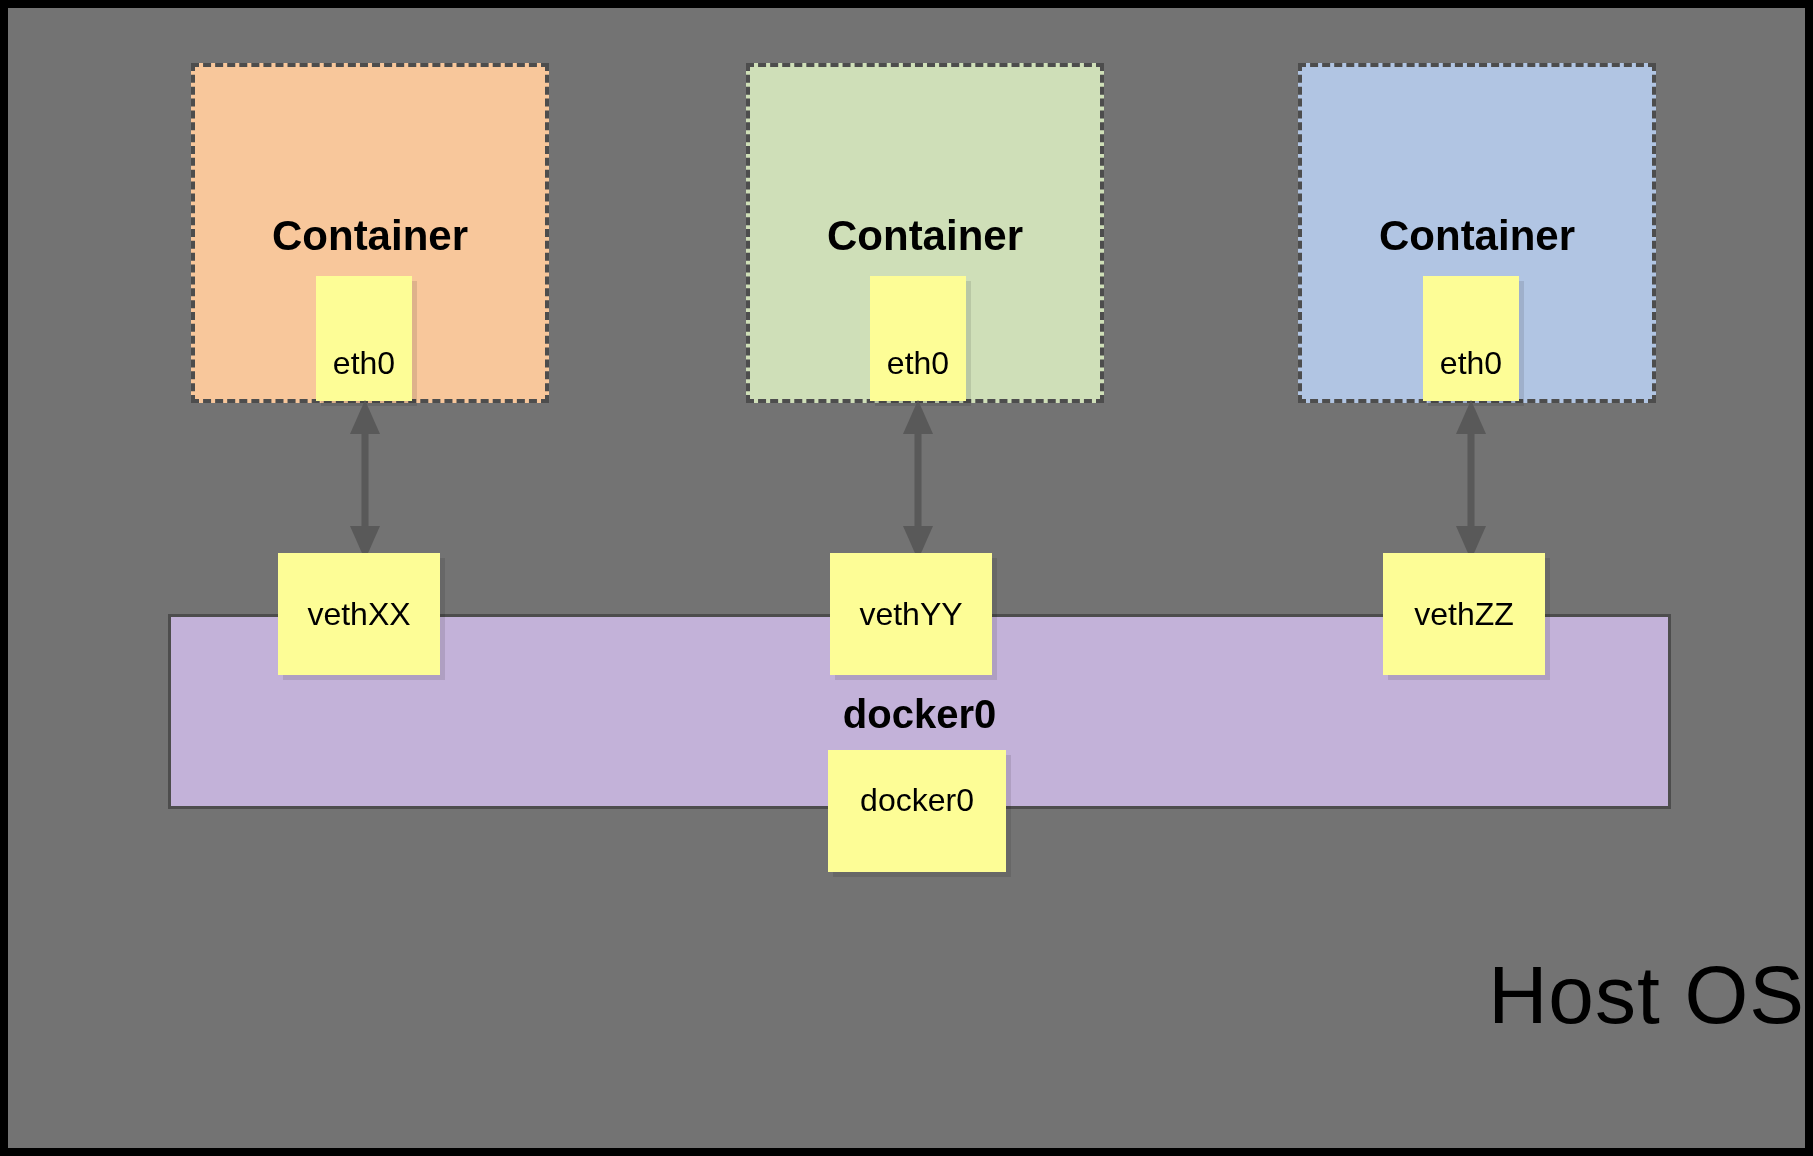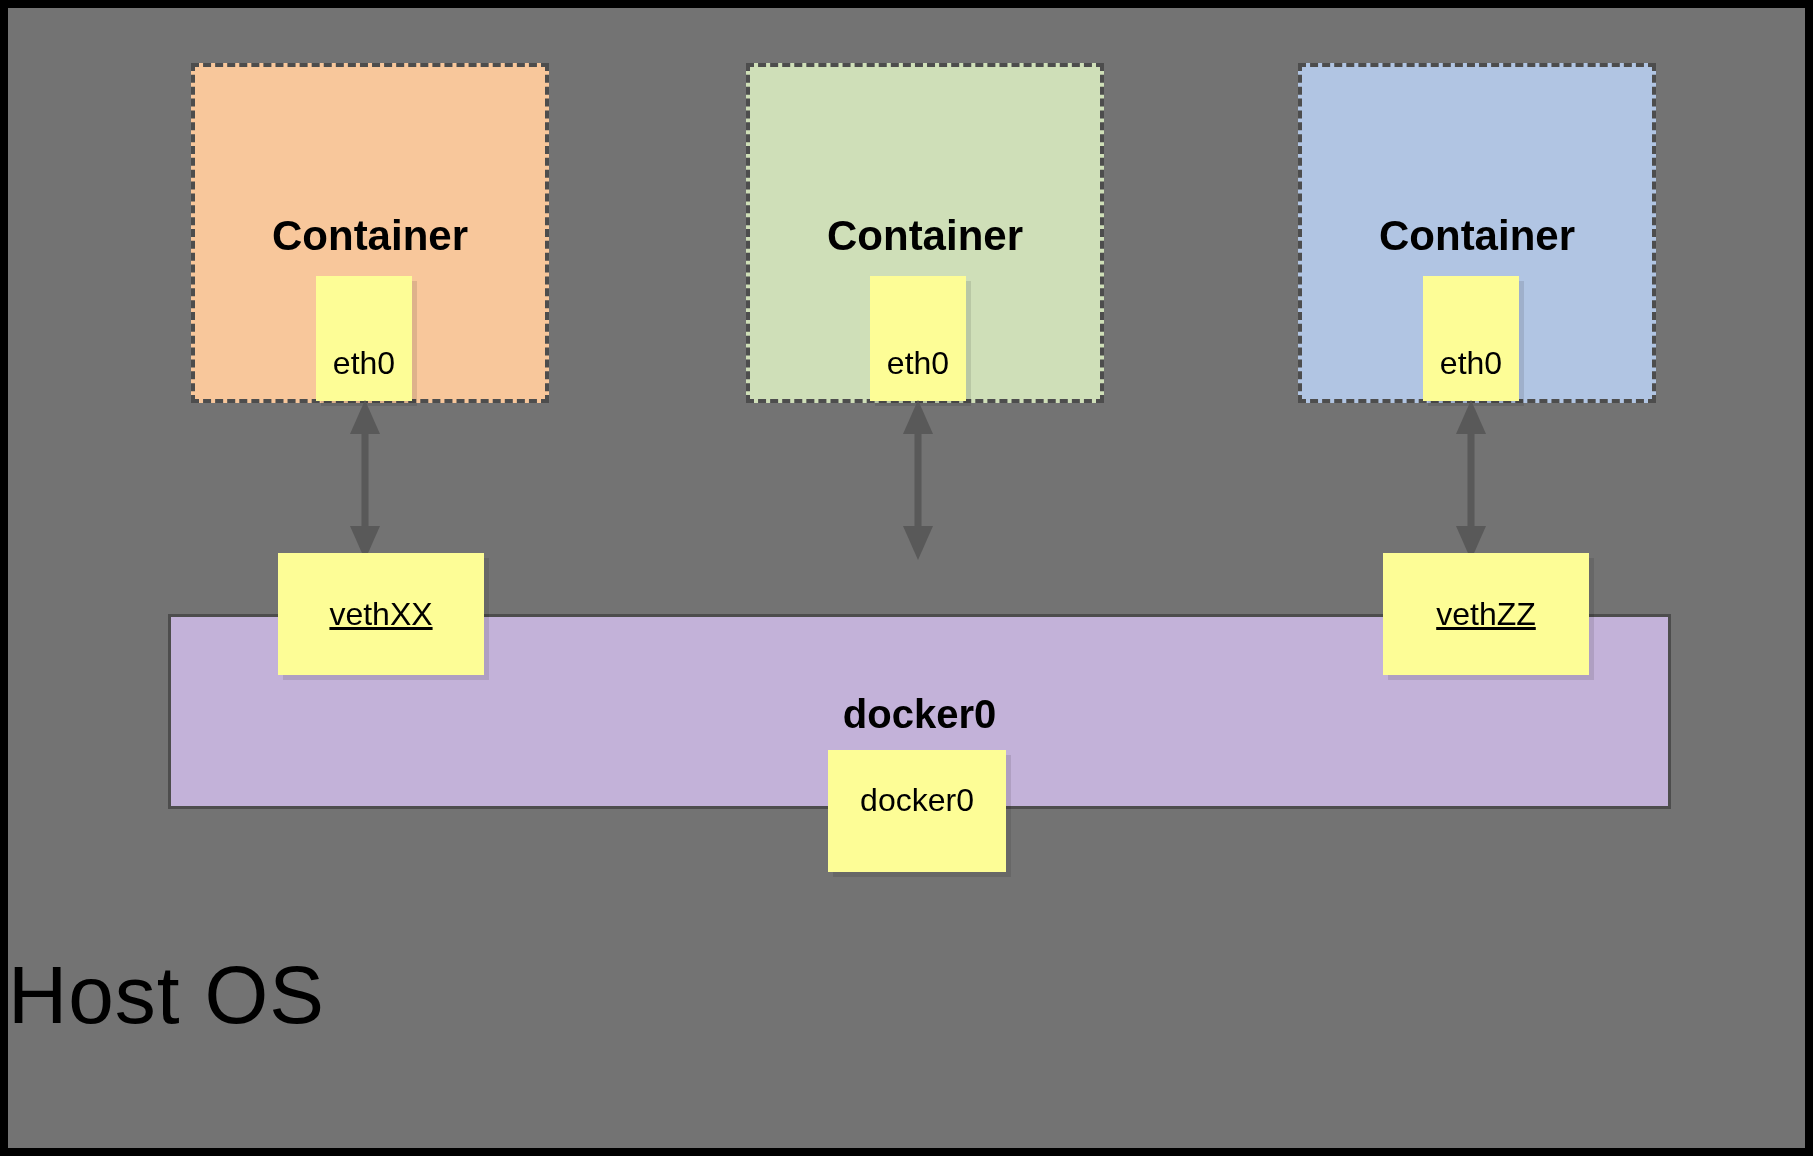--- a/index.html
+++ b/index.html
@@ -78,24 +78,23 @@
     height: 125px;
     top: 268px;
   }
   #eth0-box-1 { left: 308px; }
   #eth0-box-2 { left: 862px; }
   #eth0-box-3 { left: 1415px; }
   .eth0-box > span { margin-top: 48px; }
 
   
   .veth-box {
-    width: 206px;
+    width: 162px;
     height: 122px;
     top: 545px;
-    text-decoration: underline;
   }
   #veth-box-1 { left: 270px; }
   #veth-box-2 { left: 822px; }
   #veth-box-3 { left: 1375px; }
 
   
   #docker0-note-box {
     left: 820px;
     top: 742px;
     width: 178px;
@@ -146,21 +145,21 @@
     color: #000000;
     white-space: nowrap;
   }
 
   
   #host-os-label {
     position: absolute;
     left: 0;
     right: 0;
     top: 940px;
-    text-align: left;
+    text-align: right;
     font-size: 82px;
     font-weight: normal;
     color: #000000;
     letter-spacing: 1px;
   }
 </style>
 </head>
 <body>
 
 <div id="diagram-frame">
@@ -210,20 +209,23 @@
       <svg width="40" height="160" viewBox="0 0 40 160">
         <line x1="20" y1="22" x2="20" y2="138" stroke="#595959" stroke-width="7"></line>
         <polygon points="20,0 5,34 35,34" fill="#595959"></polygon>
         <polygon points="20,160 5,126 35,126" fill="#595959"></polygon>
       </svg>
     </div>
 
     <div class="note-box veth-box" id="veth-box-1">
       <span>vethXX</span>
     </div>
+    <div class="note-box veth-box" id="veth-box-2">
+      <span>vethYY</span>
+    </div>
     <div class="note-box veth-box" id="veth-box-3">
       <span>vethZZ</span>
     </div>
 
     <div class="note-box" id="docker0-note-box">
       <span>docker0</span>
     </div>
 
 
     <div id="host-os-label">Host OS</div>

